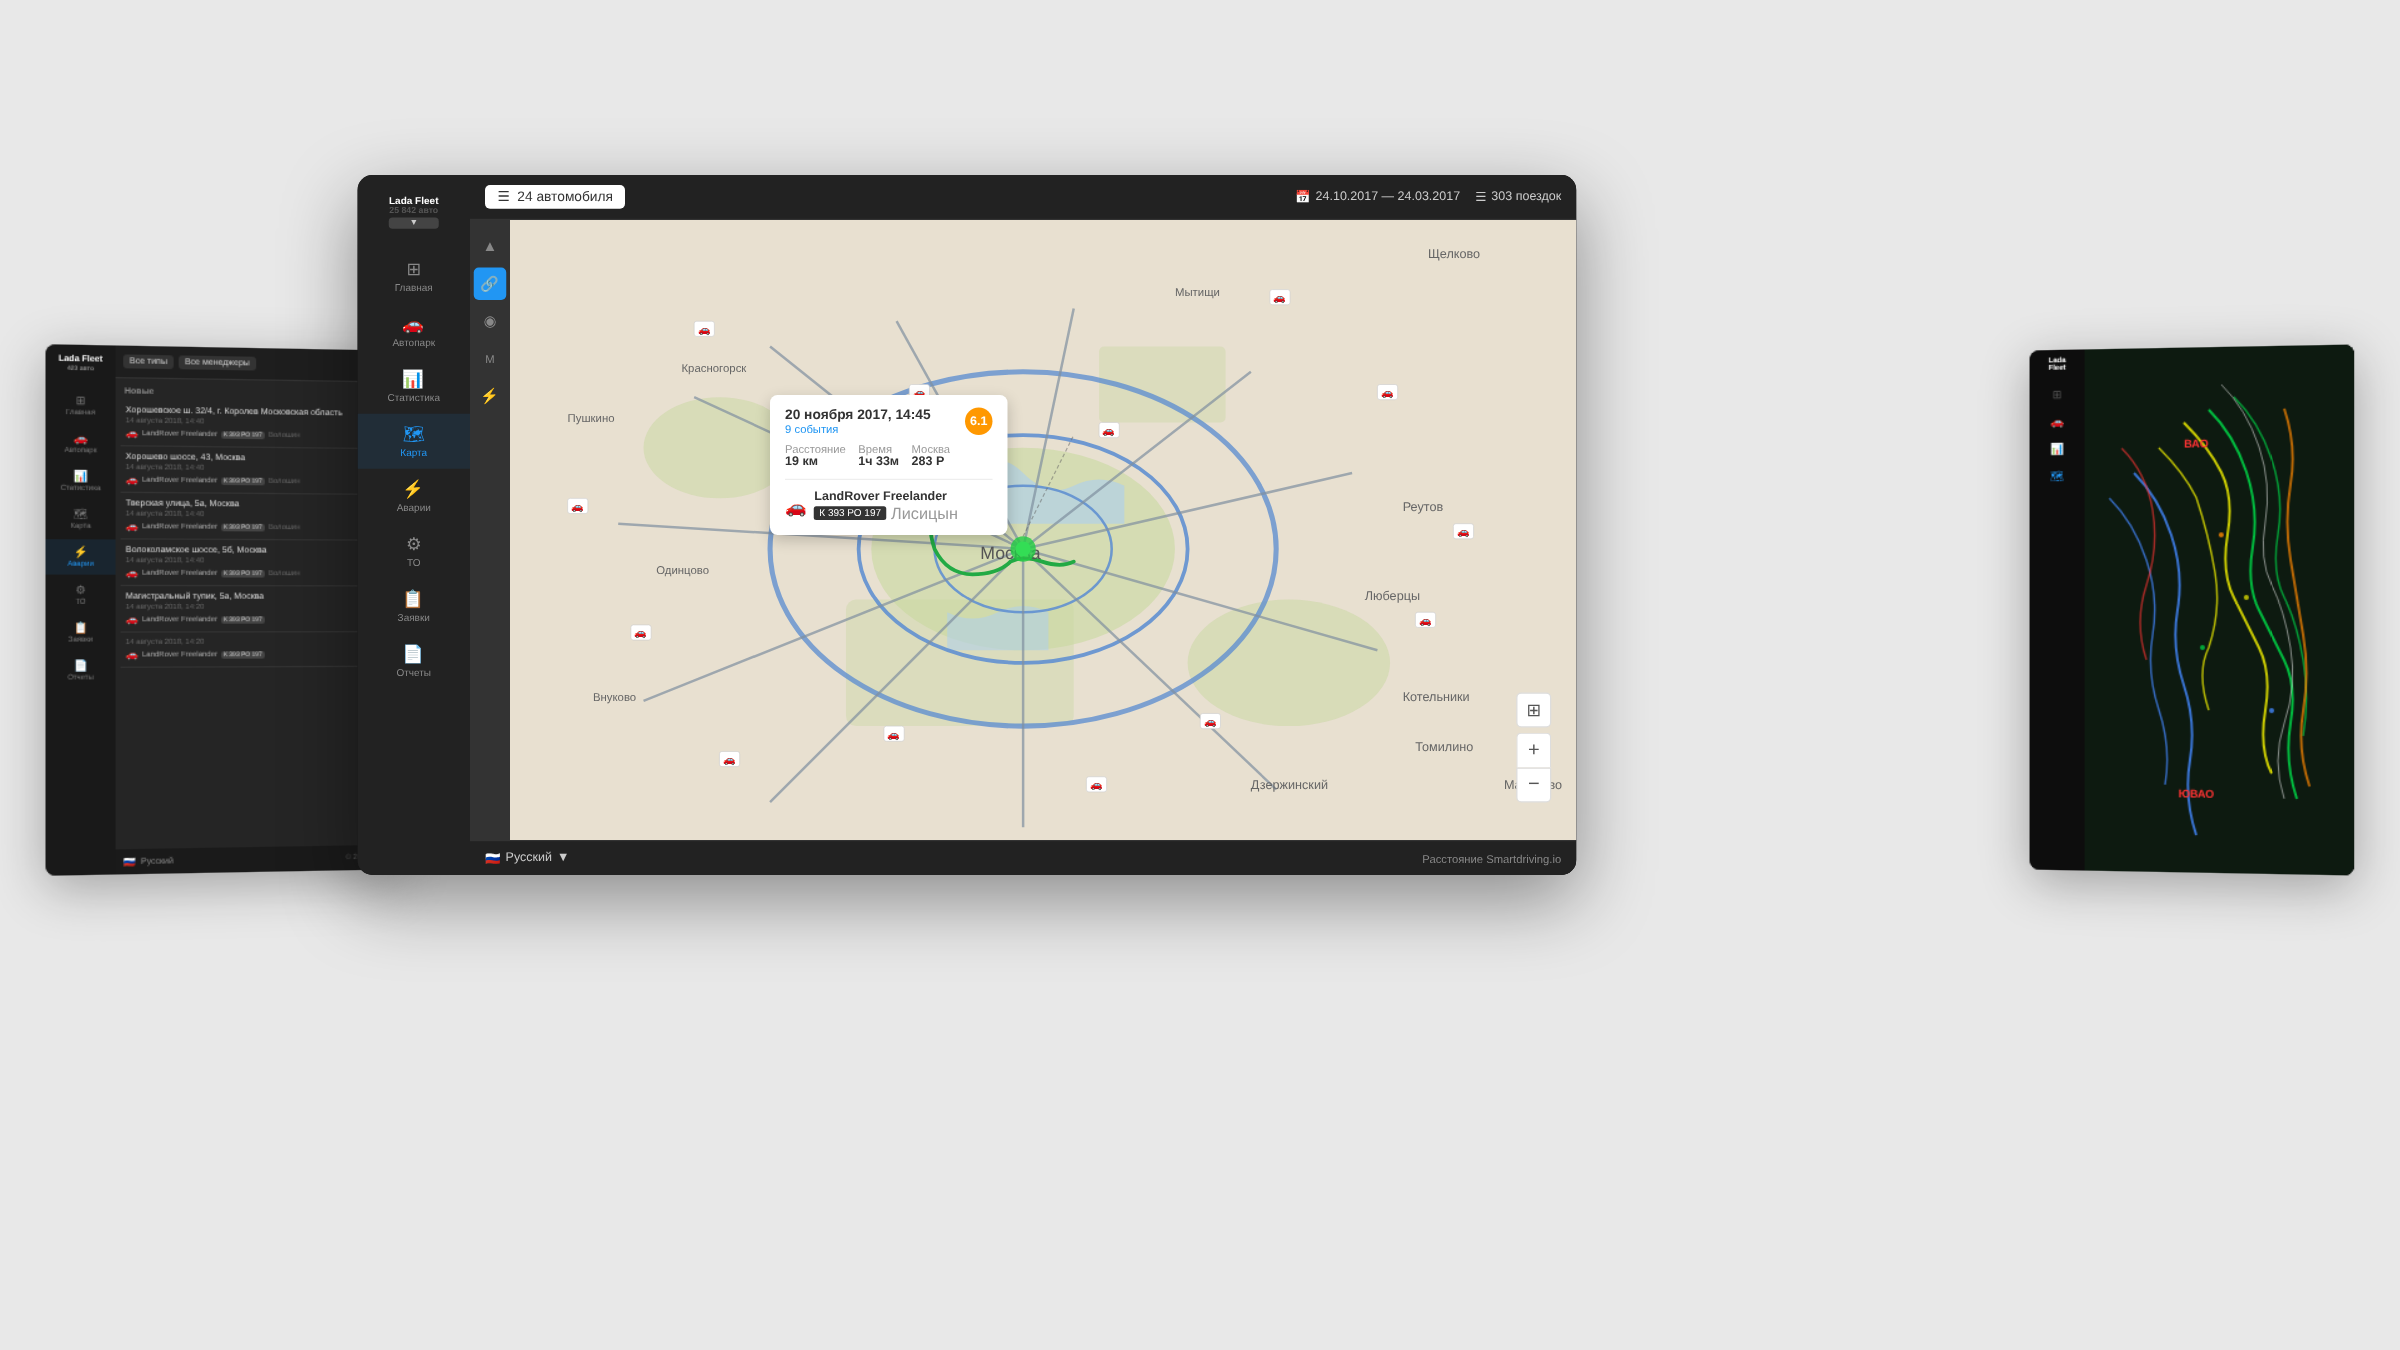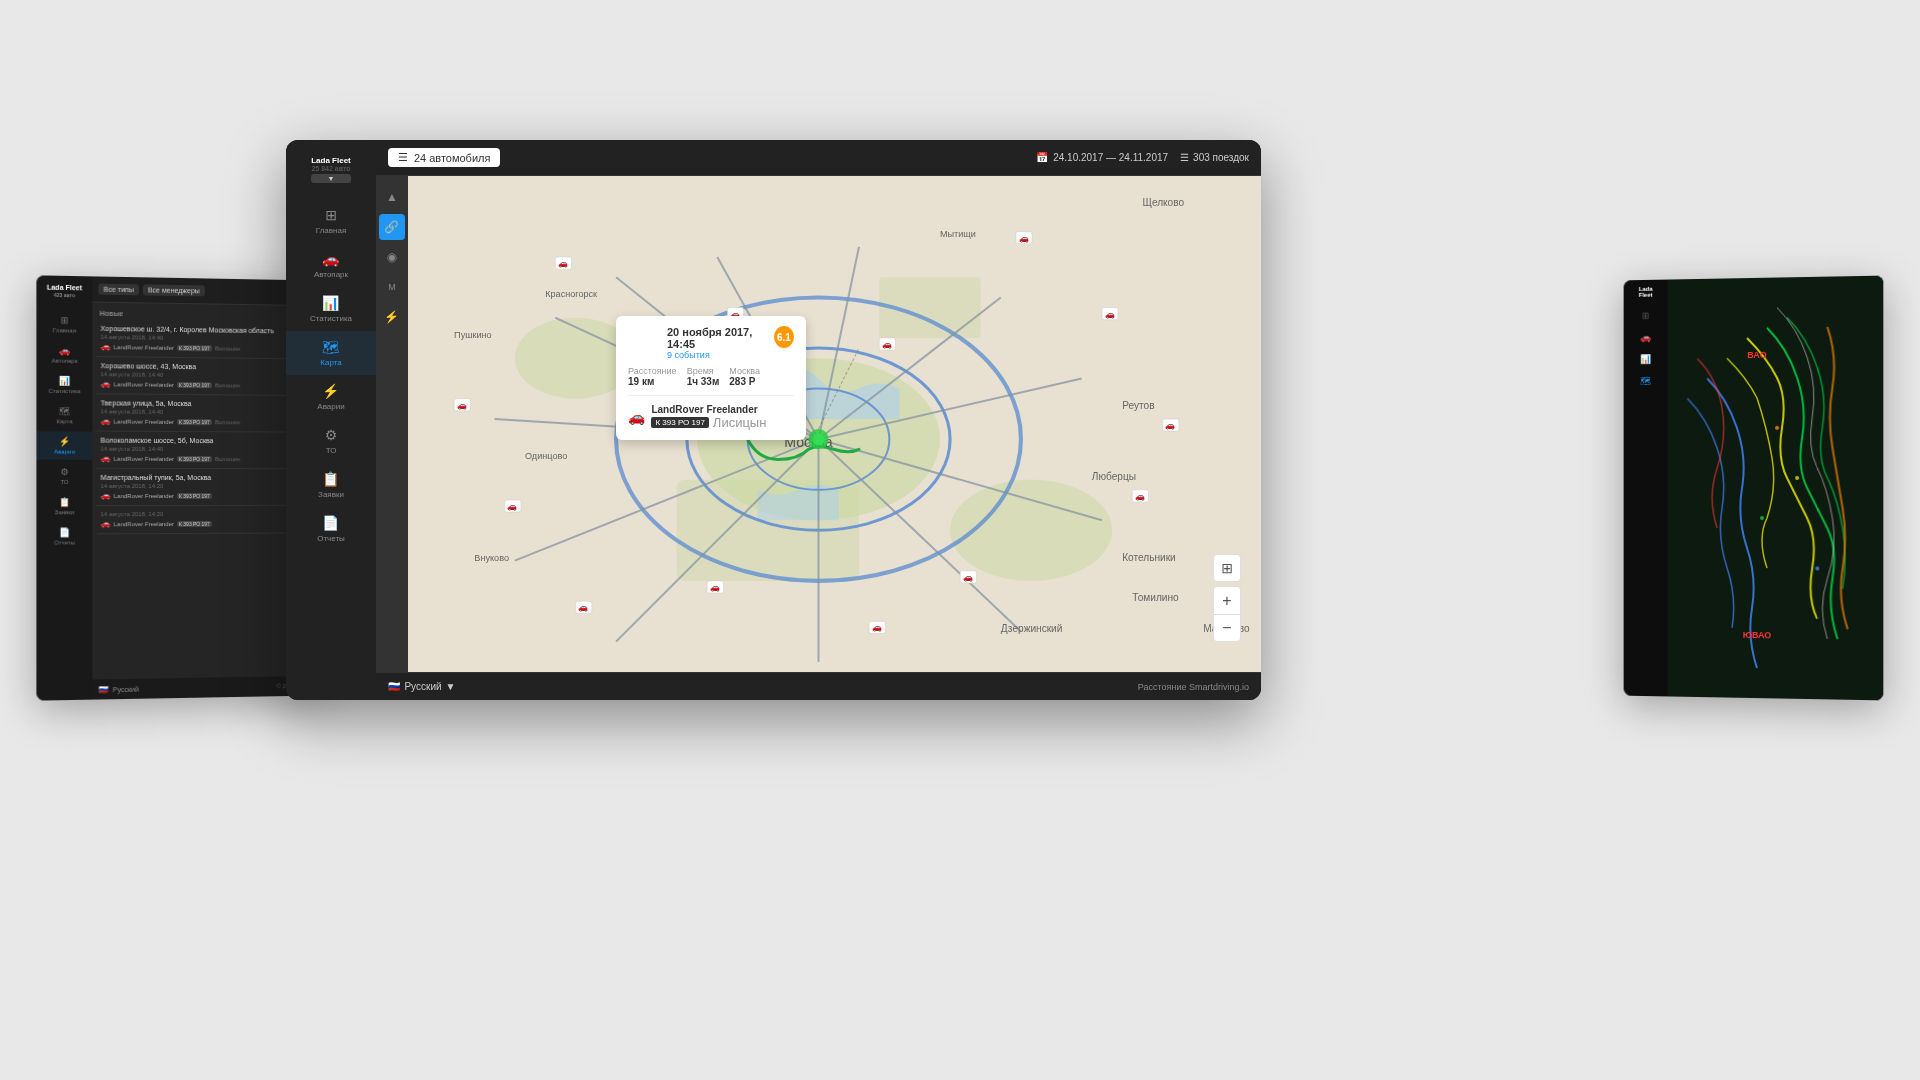--- a/index.html
+++ b/index.html
@@ -201,21 +201,20 @@
       box-shadow: 0 4px 12px rgba(0,0,0,0.2);
       z-index: 20;
       font-size: 10px;
     }
 
     .tooltip-header {
       display: flex;
       align-items: flex-start;
       justify-content: space-between;
       margin-bottom: 6px;
-      margin-left: 39px;
     }
 
     .tooltip-datetime {
       font-weight: bold;
       font-size: 11px;
       color: #333;
     }
 
     .tooltip-events {
       color: #2196F3;
@@ -769,21 +768,21 @@
       <div class="toolbar">
         <div class="toolbar-left">
           <div class="cars-count">
             <span>☰</span>
             <span>24 автомобиля</span>
           </div>
         </div>
         <div class="toolbar-right">
           <div class="date-range">
             <span>📅</span>
-            <span>24.10.2017 — 24.11.2017</span>
+            <span>24.10.2017 — 24.03.2017</span>
           </div>
           <div class="trips-count">
             <span>☰</span>
             <span>303 поездок</span>
           </div>
         </div>
       </div>
 
       <div class="map-area">
 

